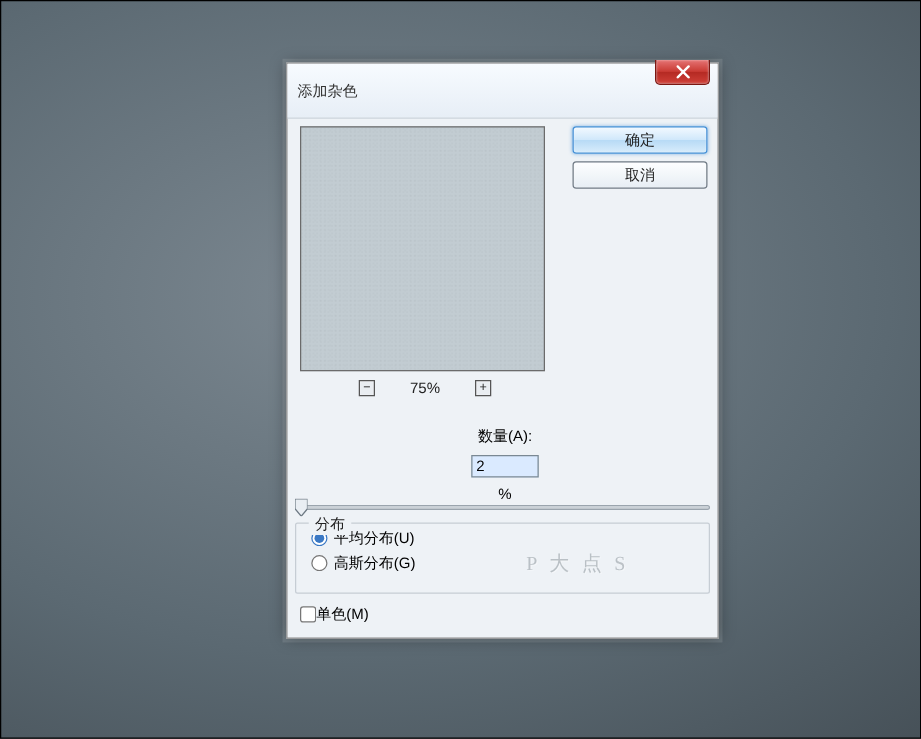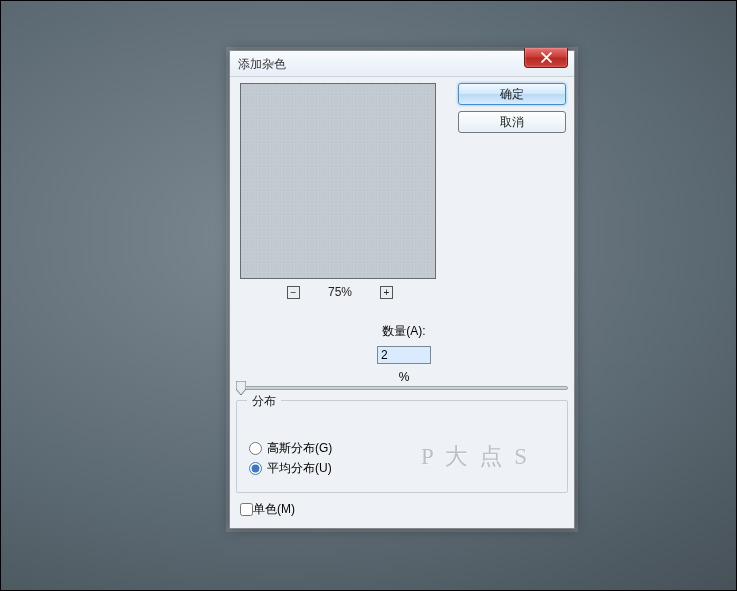--- a/index.html
+++ b/index.html
@@ -10,21 +10,21 @@
     border: 1px solid #000;
   }
   .dialog {
     position: absolute; left: 228px; top: 49px; width: 346px;
     background: #eef2f6;
     border: 1px solid #888;
     box-shadow: 0 0 12px rgba(0,0,0,0.35), 0 0 0 3px rgba(255,255,255,0.12);
     padding-bottom: 8px;
   }
   .titlebar {
-    height: 26px; display: flex; align-items: center;
+    height: 44px; display: flex; align-items: center;
     background: linear-gradient(#f7fbff,#e7eef6);
     border-bottom: 1px solid #cbd3db;
     position: relative;
   }
   .titlebar .title {
     font-size: 12px; color: #333; padding-left: 8px; line-height: 26px;
   }
   .close-btn {
     position: absolute; right: 6px; top: -3px;
     width: 44px; height: 20px;
@@ -98,36 +98,36 @@
   }
   .slider-thumb {
     position: absolute; top: -5px; left: 0;
     width: 10px; height: 14px;
   }
   .slider-thumb svg { display:block; }
 
   .fieldset {
     margin: 0 6px 8px 6px; position: relative;
     border: 1px solid #c6cdd4; border-radius: 2px;
-    padding: 36px 12px 12px 12px;
+    padding: 0 12px 12px 12px;
     background: #eef2f6;
   }
   .fieldset .legend {
     position: absolute; top: -8px; left: 10px;
     background: #eef2f6; padding: 0 5px;
     font-size: 12px; color: #222;
   }
   .radio-row { display:flex; align-items:center; gap:5px; font-size:12px; margin: 3px 0; }
   .radio-row input[type=radio]{ width:13px; height:13px; accent-color:#3a78c4; }
 
   .mono-row { margin: 0 10px 2px 10px; display:flex; align-items:center; gap:0; font-size:12px; }
 
   .watermark {
     position: absolute; left: 420px; top: 440px;
-    font-size: 23px; letter-spacing: 3px;
+    font-size: 16px; letter-spacing: 3px;
     color: rgba(120,130,138,0.45);
     text-shadow: 1px 1px 0 rgba(255,255,255,0.35);
     font-weight: 500;
     pointer-events: none;
     font-family: "Comic Sans MS","Segoe Script",cursive;
   }
 </style>
 </head>
 <body>
 
@@ -171,26 +171,26 @@
     <div class="slider-thumb">
       <svg width="10" height="14" viewBox="0 0 10 14">
         <path d="M0 0 H10 V8 L5 14 L0 8 Z" fill="#e9eef3" stroke="#6e7a84"></path>
       </svg>
     </div>
   </div>
 
   <div class="fieldset">
     <span class="legend">分布</span>
     <label class="radio-row">
+      <input type="radio" name="dist" id="rUniform" checked="" style="">
+      <span>平均分布(U)</span>
+    </label>
+    <label class="radio-row">
       <input type="radio" name="dist" id="rGauss" style="">
       <span>高斯分布(G)</span>
-    </label>
-    <label class="radio-row">
-      <input type="radio" name="dist" id="rUniform" checked="" style="">
-      <span>平均分布(U)</span>
     </label>
   </div>
 
   <label class="mono-row">
     <input type="checkbox" id="cbMono" style="">
     <span>单色(M)</span>
   </label>
 
 </div>
 

